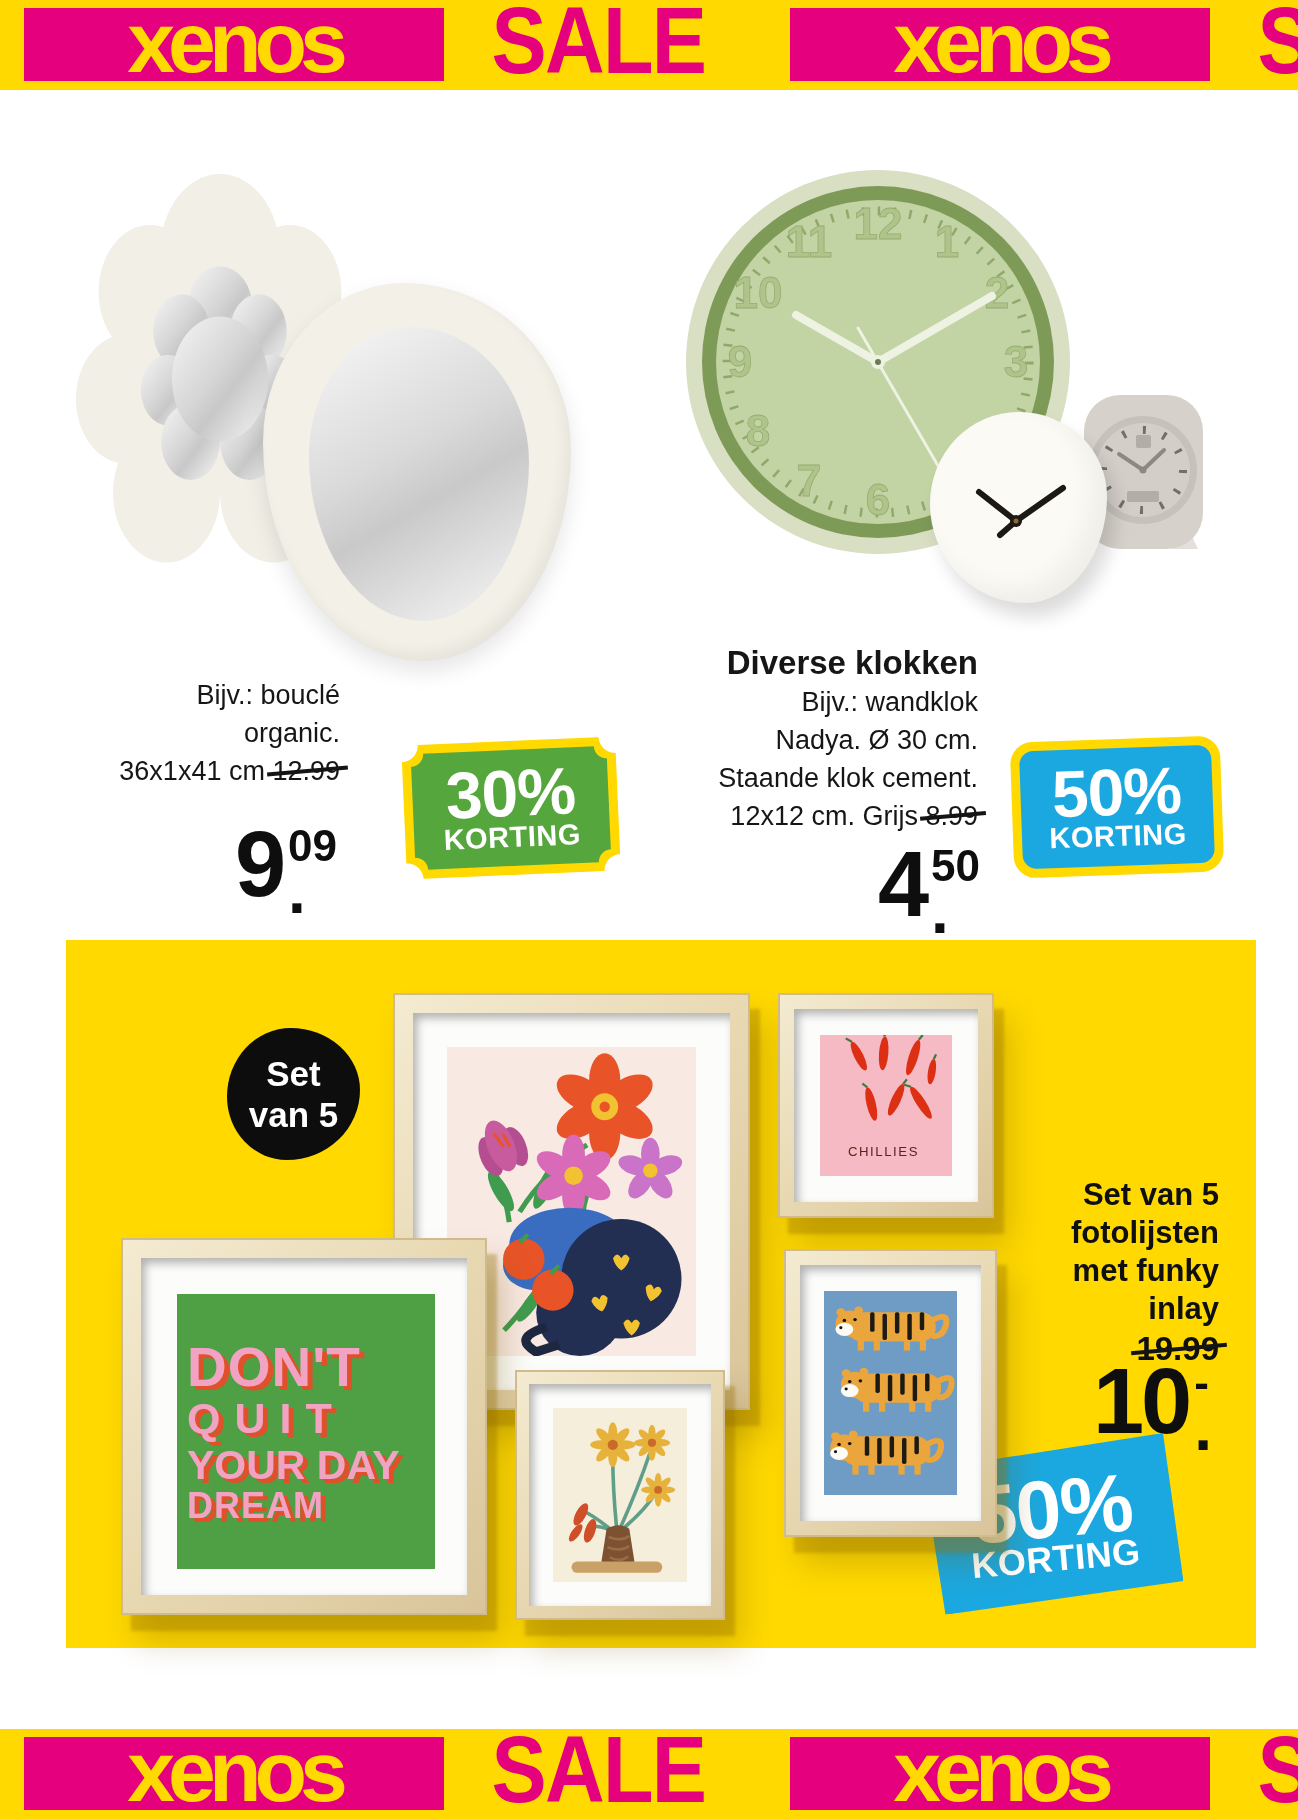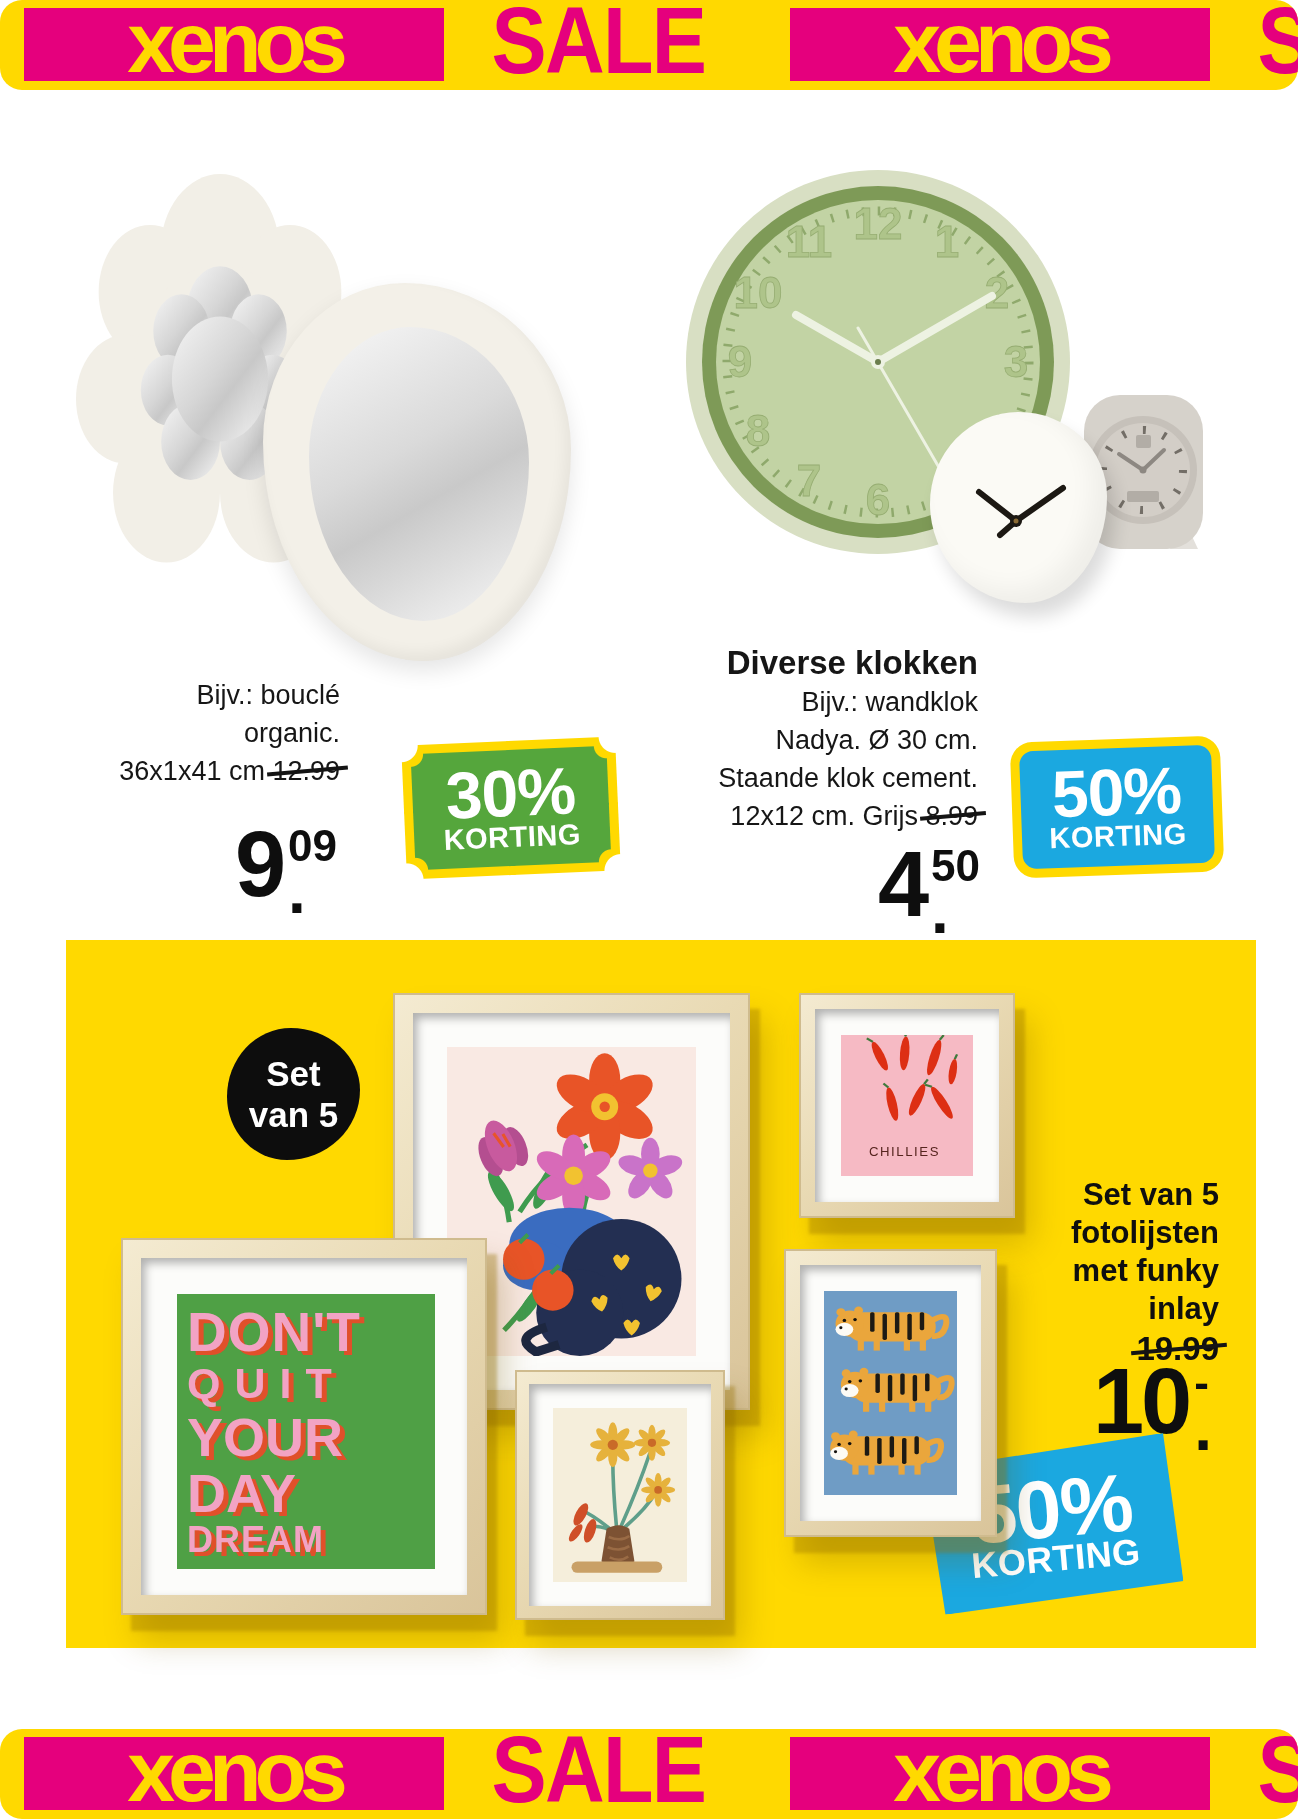--- a/index.html
+++ b/index.html
@@ -1,21 +1,21 @@
 <!DOCTYPE html>
 <html><head>
 <meta charset="utf-8">
 <style>
   html,body{margin:0;padding:0;background:#ffffff;}
   .page{position:relative;width:1298px;height:1819px;overflow:hidden;background:#fff;
         font-family:"Liberation Sans",sans-serif;color:#161616;}
 
   
   .banner{position:absolute;left:0;width:1298px;height:90px;background:#FFD900;
-          display:flex;align-items:flex-start;gap:17px;padding:8px 0 0 24px;box-sizing:border-box;overflow:hidden;border-radius:22px;}
+          display:flex;align-items:flex-start;gap:17px;padding:8px 0 0 24px;box-sizing:border-box;overflow:hidden;}
   .banner-top{top:0;}
   .banner-bottom{top:1729px;}
   .brand-chip{flex:0 0 auto;width:420px;height:73px;background:#E5007D;color:#FFD900;
               display:flex;align-items:center;justify-content:center;
               font-size:86px;font-weight:800;letter-spacing:-7px;line-height:60px;padding-bottom:6px;box-sizing:border-box;}
   .sale-word{flex:0 0 auto;width:312px;height:73px;color:#E5007D;font-size:94px;font-weight:900;
              letter-spacing:-2px;line-height:66px;transform:scaleX(.88);transform-origin:left center;text-align:center;}
 
   
   .mirror-cloud{position:absolute;left:76px;top:158px;width:288px;height:442px;z-index:1;}
@@ -74,38 +74,38 @@
   .circle-badge{position:absolute;left:161px;top:88px;width:133px;height:132px;background:#0d0d0d;
                 border-radius:48% 52% 55% 45% / 52% 47% 53% 48%;
                 display:flex;flex-direction:column;align-items:center;justify-content:center;color:#fff;
                 font-size:35px;font-weight:800;line-height:41px;}
   .frame{position:absolute;background:linear-gradient(135deg,#f4ebd2 0%,#e9dab4 45%,#d9c49a 100%);
          box-shadow:inset 0 0 0 2px #cfbb8e, 10px 16px 3px rgba(150,112,0,.35), 16px 26px 30px rgba(120,90,0,.28);}
   .frame .mat{position:absolute;inset:20px;background:#fcfcfa;box-shadow:inset 4px 5px 10px rgba(0,0,0,.30);}
   .frame .art{position:absolute;}
   .f-floral{left:327px;top:53px;width:357px;height:417px;z-index:1;}
   .f-floral .art{inset:54px;}
-  .f-chillies{left:712px;top:53px;width:216px;height:225px;z-index:1;margin-left:21px;}
+  .f-chillies{left:712px;top:53px;width:216px;height:225px;z-index:1;}
   .f-chillies .mat{inset:16px;}
   .f-chillies .art{inset:42px;}
   .f-dontquit{left:55px;top:298px;width:366px;height:377px;z-index:2;}
   .f-dontquit .art{inset:56px 52px 46px 56px;}
   .f-tigers{left:718px;top:309px;width:213px;height:288px;z-index:1;}
   .f-tigers .mat{inset:16px;}
   .f-tigers .art{inset:42px 40px;}
   .f-vase{left:449px;top:430px;width:210px;height:250px;z-index:3;}
   .f-vase .mat{inset:14px;}
   .f-vase .art{inset:38px;}
   .art svg{position:absolute;inset:0;width:100%;height:100%;}
 
   .dq-art{background:#4fa045;display:flex;flex-direction:column;justify-content:center;padding:8px 10px;box-sizing:border-box;}
   .dq-line{color:#f2a3c4;font-weight:900;text-shadow:5px 4px 0 #e0502a;line-height:1.04;}
   .dq-l1{font-size:55px;letter-spacing:1px;}
   .dq-l2{font-size:43px;letter-spacing:14px;}
-  .dq-l3{font-size:54px;letter-spacing:0px;margin-top:3px;}
+  .dq-l3{font-size:41px;letter-spacing:0px;margin-top:3px;}
   .dq-l4{font-size:36px;letter-spacing:1px;}
 
   .promo-text{position:absolute;right:37px;top:236px;text-align:right;color:#0f0f0f;}
   .promo-text .pr-line{font-size:31px;font-weight:800;line-height:38px;}
   .promo-old{font-size:33px;font-weight:700;margin-top:2px;}
   .badge-50-bottom{position:absolute;left:862px;top:503px;width:250px;height:162px;background:#1BA8E0;
                    transform:rotate(-5deg);clip-path:polygon(0% 10%,97% 0%,100% 92%,4% 100%);
                    display:flex;flex-direction:column;align-items:center;justify-content:center;color:#fff;}
   .badge-50-bottom .badge-pct{font-size:82px;line-height:70px;}
   .badge-50-bottom .badge-word{font-size:36px;}

